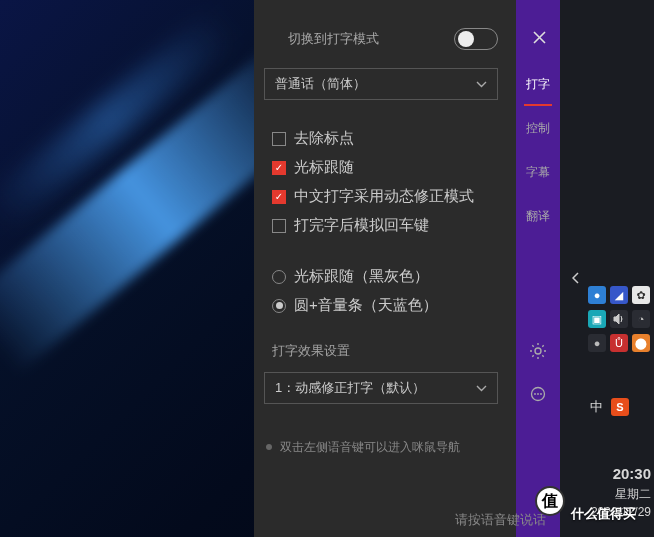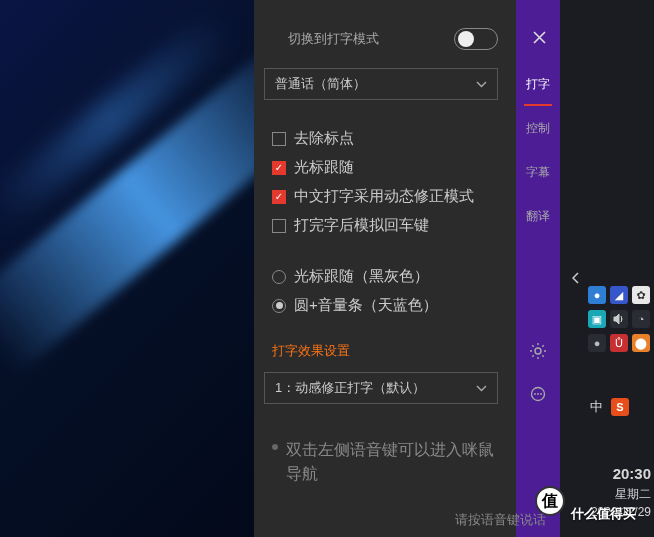--- a/index.html
+++ b/index.html
@@ -52,22 +52,22 @@
   width: 14px; height: 14px; border: 1px solid #888; margin-right: 8px;
   display: inline-flex; align-items: center; justify-content: center;
 }
 .chk.checked { background: #e4392e; border-color:#e4392e; }
 .chk.checked::after { content:"✓"; color:#fff; font-size:10px; line-height:1; }
 .radio {
   width: 14px; height: 14px; border: 1px solid #888; border-radius: 50%;
   margin-right: 8px; display:inline-flex; align-items:center; justify-content:center;
 }
 .radio.checked::after { content:""; width:7px; height:7px; background:#ccc; border-radius:50%; }
-.section-label { padding: 4px 18px 8px 18px; color: #f97316; font-size: 13px; }
-.hint-row { display:flex; padding: 14px 18px; color:#888; font-size:16px; line-height:1.5; }
+.section-label { padding: 4px 18px 8px 18px; color: #a3a3a3; font-size: 13px; }
+.hint-row { display:flex; padding: 14px 12px; color:#888; font-size:12px; line-height:1.5; }
 .hint-bullet { width:6px; height:6px; background:#666; border-radius:50%; margin:6px 8px 0 0; flex-shrink:0; }
 .footer-prompt {
   position:absolute; bottom:8px; right:14px; color:#888; font-size:13px;
 }
 .sidebar {
   width: 44px; background: #4c1d95; display:flex; flex-direction:column;
   align-items:center; color:#aaa; font-size:12px;
 }
 .side-item {
   width:100%; height:44px; display:flex; align-items:center; justify-content:center;

